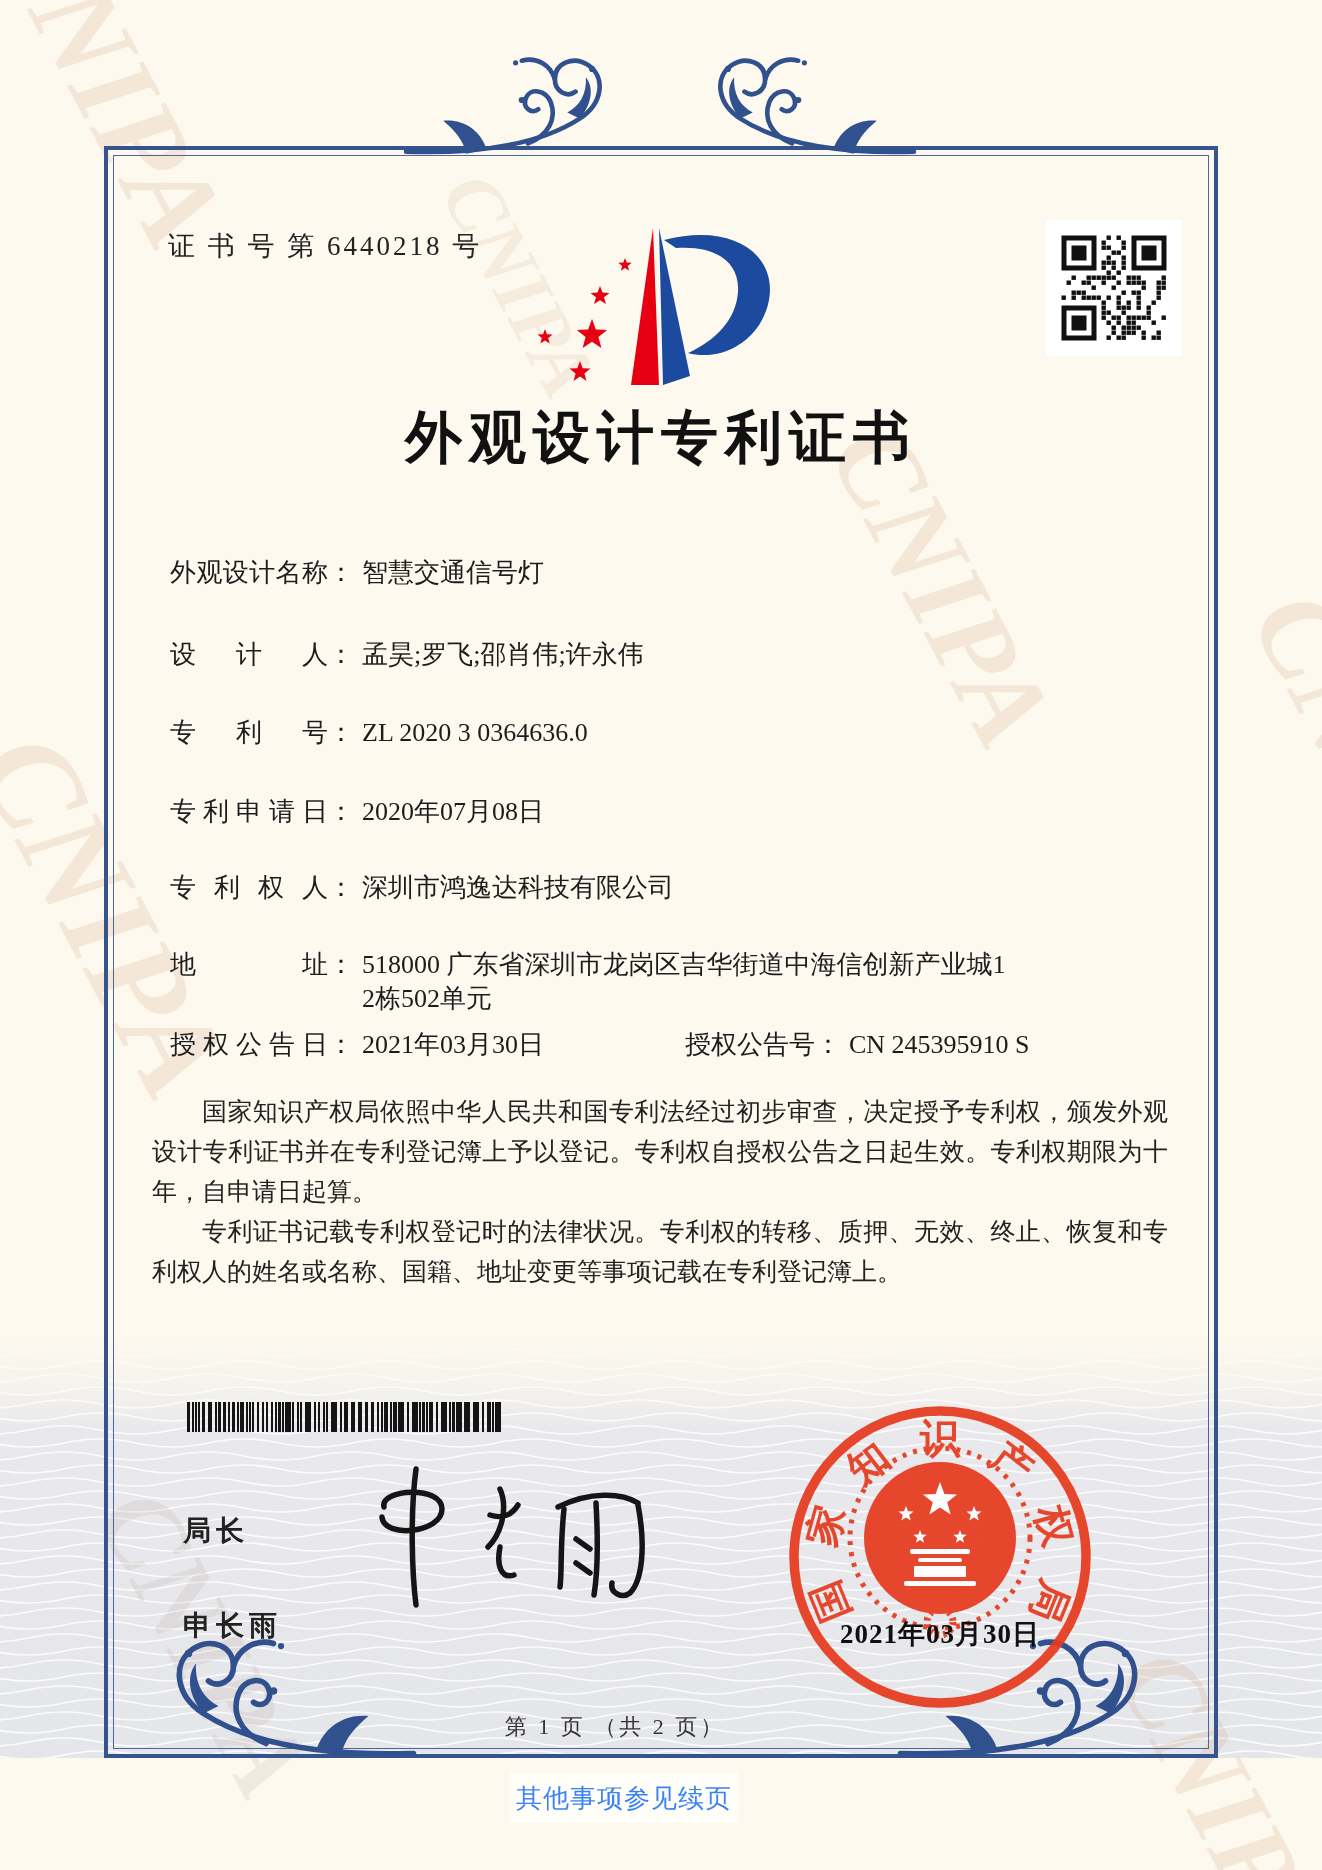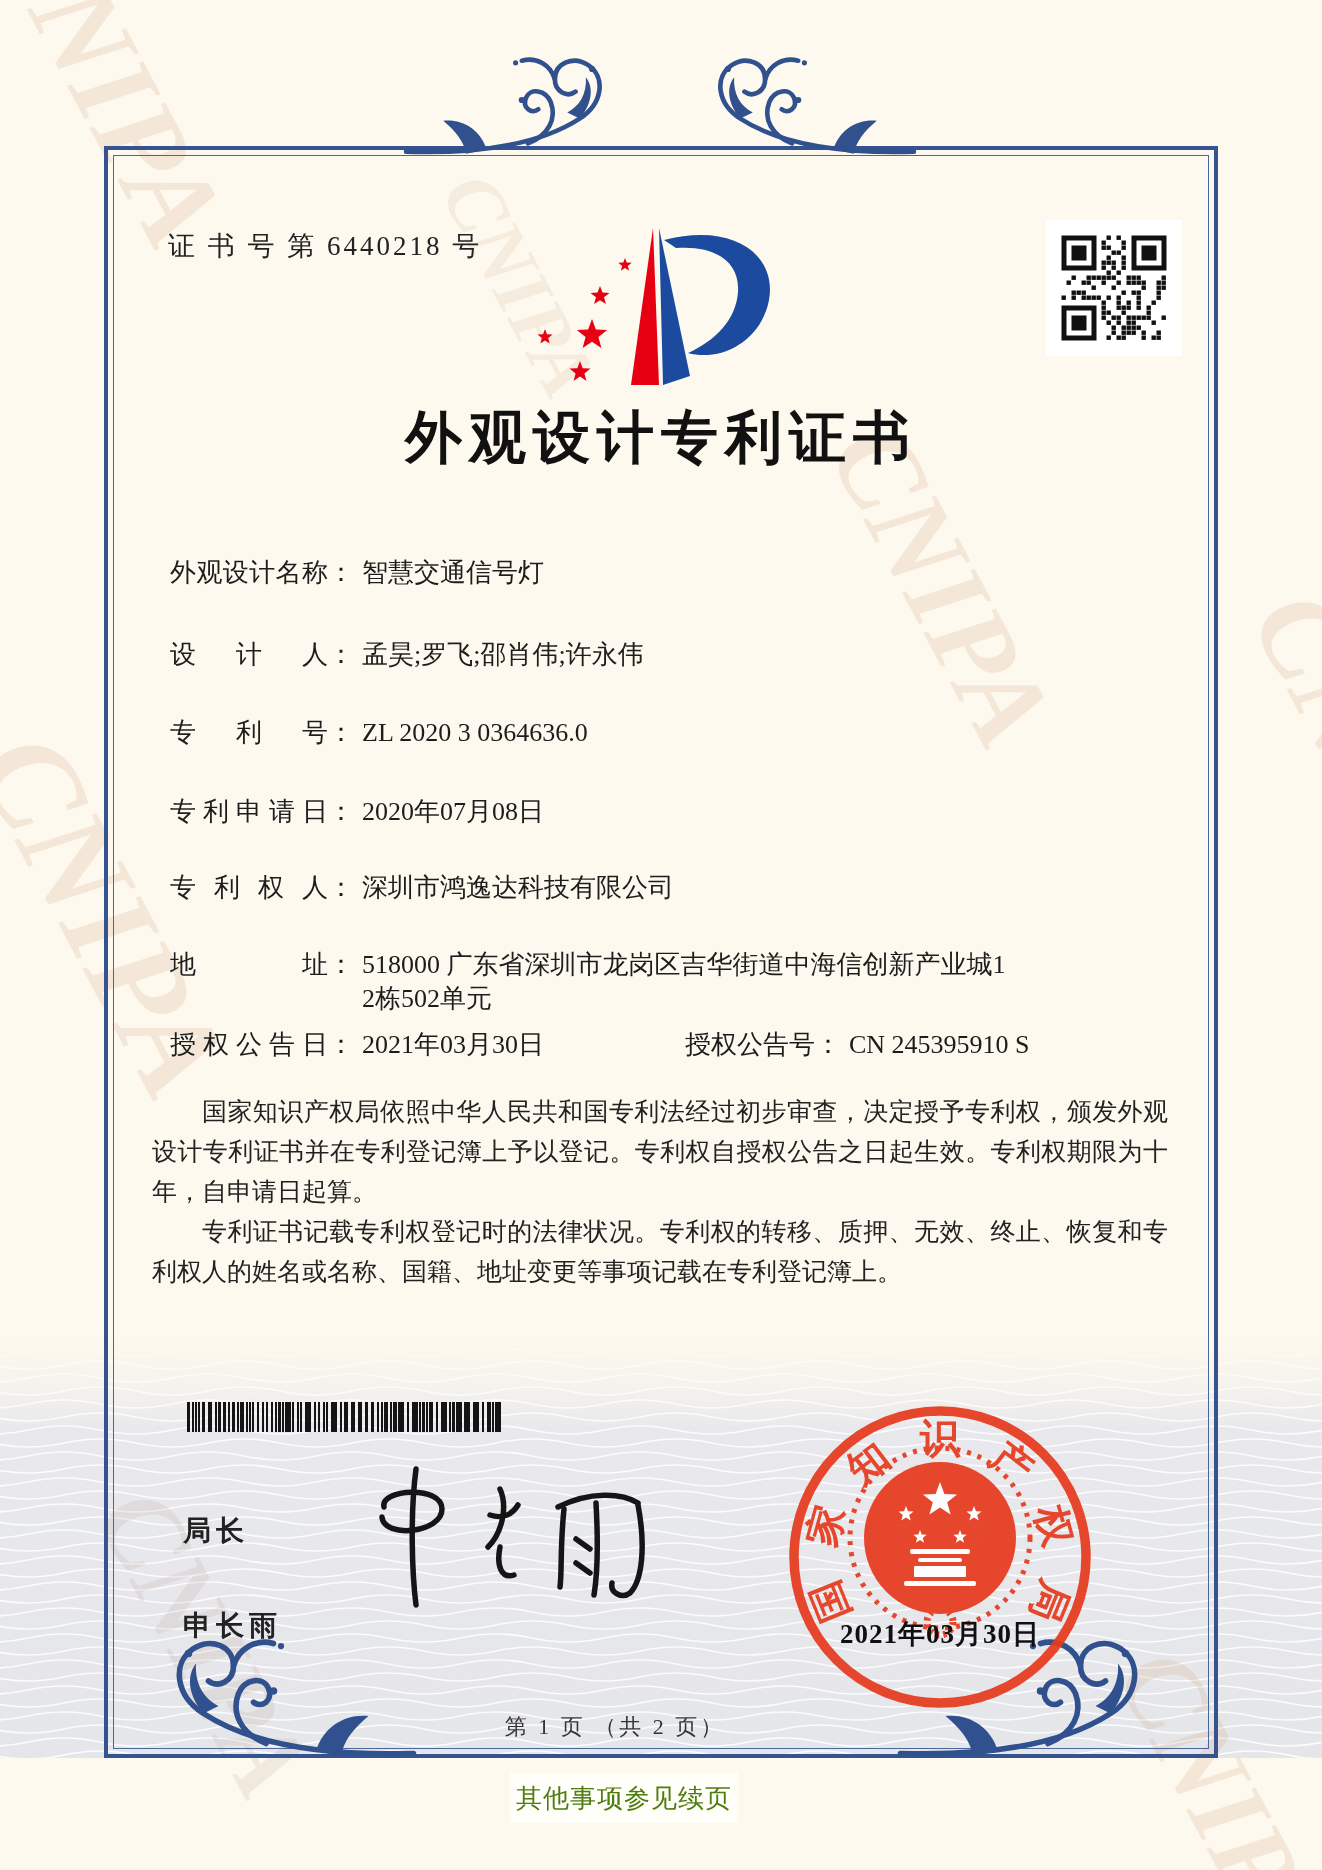--- a/index.html
+++ b/index.html
@@ -46,21 +46,21 @@
   .sig-title{position:absolute;left:183px;top:1512px;font-size:28px;font-weight:700;
     font-family:"Liberation Sans","DejaVu Sans",sans-serif;letter-spacing:5px;color:#222;z-index:5;}
   .sig-name{position:absolute;left:183px;top:1607px;font-size:28px;font-weight:600;
     font-family:"Liberation Sans","DejaVu Sans",sans-serif;letter-spacing:5px;color:#222;z-index:5;}
   .sealdate{position:absolute;left:810px;top:1616px;width:260px;text-align:center;
     font-size:27px;font-weight:600;letter-spacing:1px;color:#101010;z-index:6;}
   .pageno{position:absolute;left:415px;top:1712px;width:400px;text-align:center;
     font-size:22px;letter-spacing:3px;color:#333;z-index:5;}
   .notebox{position:absolute;left:510px;top:1773px;width:228px;height:50px;
     background:#fffef8;display:flex;align-items:center;justify-content:center;
-    font-size:26px;letter-spacing:1px;color:#4d7c0f;z-index:5;}
+    font-size:26px;letter-spacing:1px;color:#3b82f6;z-index:5;}
 </style>
 </head>
 <body>
 
 <div class="page">
 
   <div class="waveband">
     <svg width="1322" height="425" viewBox="0 0 1322 425">
         <path d="M -80 6 q 36 -8 72 0 q 36 8 72 0 q 36 -8 72 0 q 36 8 72 0 q 36 -8 72 0 q 36 8 72 0 q 36 -8 72 0 q 36 8 72 0 q 36 -8 72 0 q 36 8 72 0 q 36 -8 72 0 q 36 8 72 0 q 36 -8 72 0 q 36 8 72 0 q 36 -8 72 0 q 36 8 72 0 q 36 -8 72 0 q 36 8 72 0 q 36 -8 72 0 q 36 8 72 0 q 36 -8 72 0 q 36 8 72 0" fill="none" stroke="#ffffff" stroke-width="1.7" opacity="0.85"></path>
         <path d="M -116 19 q 36 -8 72 0 q 36 8 72 0 q 36 -8 72 0 q 36 8 72 0 q 36 -8 72 0 q 36 8 72 0 q 36 -8 72 0 q 36 8 72 0 q 36 -8 72 0 q 36 8 72 0 q 36 -8 72 0 q 36 8 72 0 q 36 -8 72 0 q 36 8 72 0 q 36 -8 72 0 q 36 8 72 0 q 36 -8 72 0 q 36 8 72 0 q 36 -8 72 0 q 36 8 72 0 q 36 -8 72 0 q 36 8 72 0" fill="none" stroke="#ffffff" stroke-width="1.7" opacity="0.85"></path>

